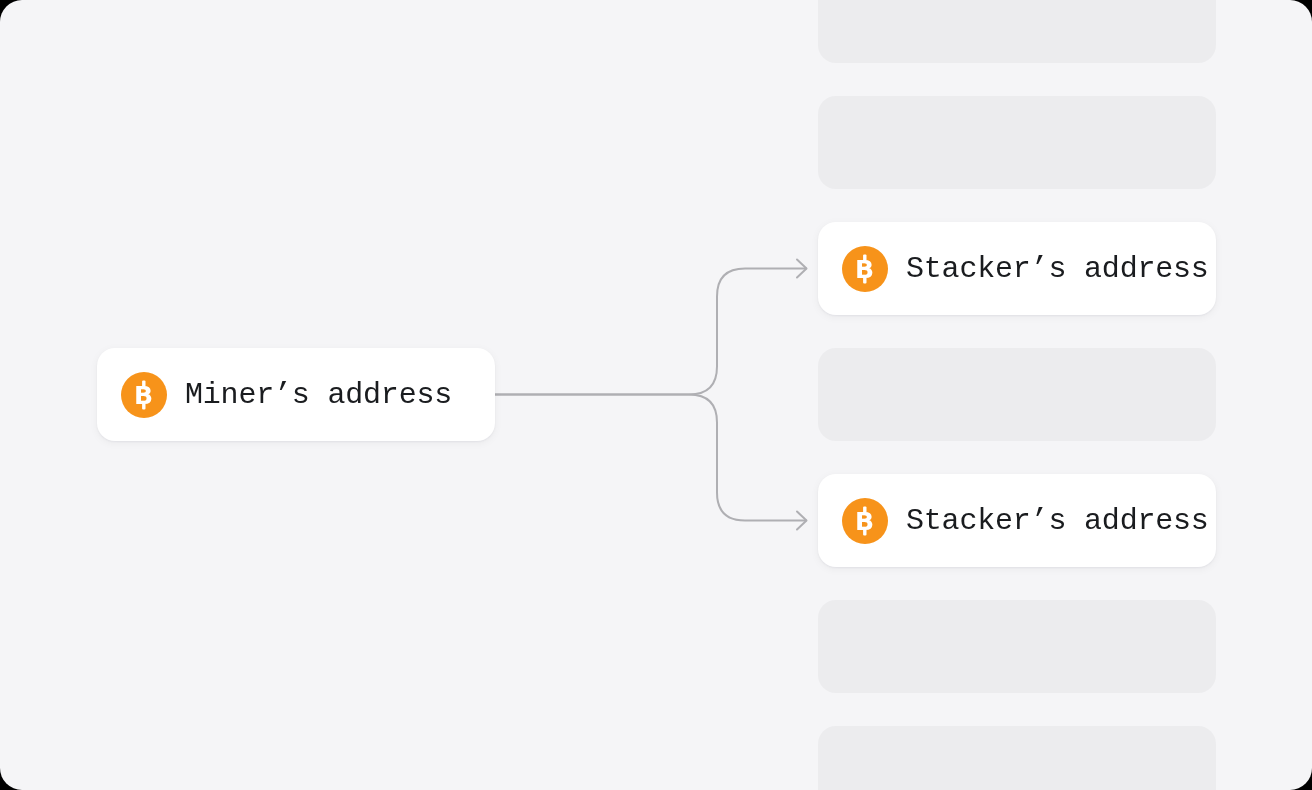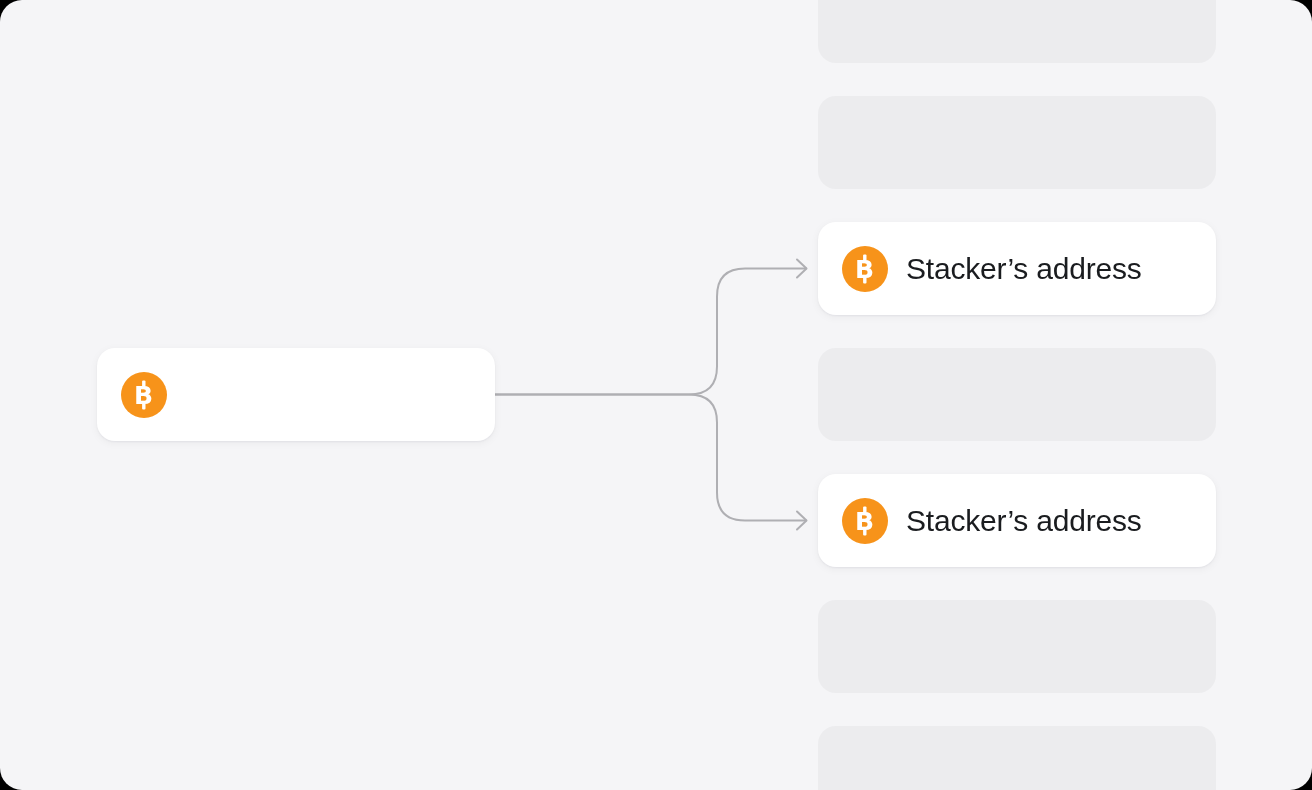--- a/index.html
+++ b/index.html
@@ -40,20 +40,21 @@
   .miner-node {
     left: 97px;
     top: 348px;
   }
   .node-label {
     font-size: 30px;
     font-weight: 500;
     letter-spacing: -0.2px;
     color: #1A1C1F;
     white-space: nowrap;
+    font-family: Liberation Mono, monospace;
   }
   .btc-icon {
     flex: 0 0 auto;
     width: 46px;
     height: 46px;
     display: block;
   }
   .right-column {
     position: absolute;
     left: 818px;
@@ -97,20 +98,21 @@
     <path d="M 797 511.5 L 806.5 520.5 L 797 529.5"></path>
   </svg>
 
   <div class="node-card miner-node">
     <svg class="btc-icon" viewBox="0 0 46 46">
       <circle cx="23" cy="23" r="23" fill="#F7931A"></circle>
       <rect x="21.1" y="8.5" width="3.4" height="6.5" rx="1" fill="#FFFFFF"></rect>
       <rect x="21.1" y="31" width="3.4" height="6.5" rx="1" fill="#FFFFFF"></rect>
       <text x="22.6" y="32" text-anchor="middle" font-family="DejaVu Sans, sans-serif" font-weight="bold" font-size="25" fill="#FFFFFF">B</text>
     </svg>
+    <span class="node-label">Miner’s address</span>
   </div>
 
   <div class="right-column">
 
     <div class="item placeholder"></div>
 
     <div class="item placeholder"></div>
 
     <div class="item address-card">
       <svg class="btc-icon" viewBox="0 0 46 46">

